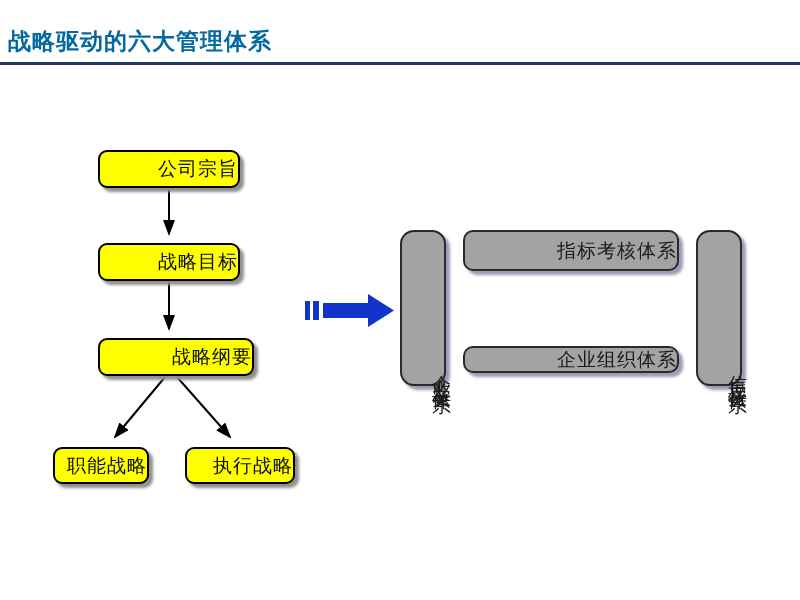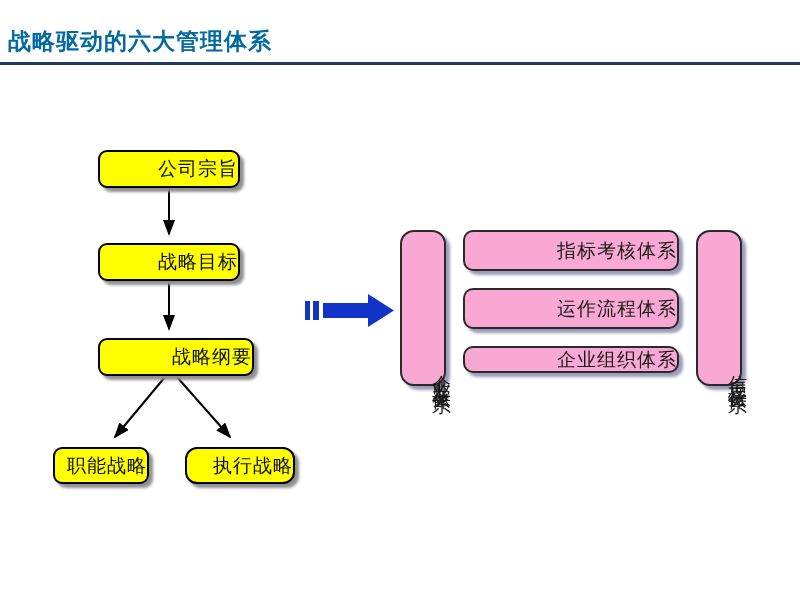--- a/index.html
+++ b/index.html
@@ -51,21 +51,21 @@
     background: var(--accent-yellow, #FFFF00);
     border: 2px solid #000000;
     border-radius: 9px;
     box-shadow: 4px 4px 3px var(--node-shadow, #909090);
     font-size: 19px;
     color: #0d0d0d;
     letter-spacing: 1px;
   }
 
   .panel {
-    background: #f9a8d4;
+    background: #a3a3a3;
     border: 2px solid #2a2a2a;
     border-radius: 10px;
     box-shadow: 4px 4px 3px var(--panel-shadow, #9C9BB8);
     font-size: 19px;
     color: #1a1a1a;
     letter-spacing: 1px;
     padding-left: 37px;
   }
 
   .panel.vertical {
@@ -73,21 +73,21 @@
     writing-mode: vertical-rl;
     text-orientation: upright;
     letter-spacing: 4px;
   }
 
   
   .n-purpose    { left: 98px;  top: 150px; width: 142px; height: 38px; }
   .n-goal       { left: 98px;  top: 243px; width: 142px; height: 38px; padding-left: 15px; }
   .n-outline    { left: 98px;  top: 338px; width: 156px; height: 38px; }
   .n-functional { left: 53px;  top: 447px; width: 96px; height: 37px; }
-  .n-execution  { left: 185px; top: 447px; width: 110px; height: 37px; border-radius: 12px; }
+  .n-execution  { left: 185px; top: 447px; width: 110px; height: 37px; }
 
   
   .p-supervision  { left: 400px; top: 230px; width: 46px;  height: 156px; }
   .p-assessment   { left: 463px; top: 230px; width: 216px; height: 41px; }
   .p-process      { left: 463px; top: 288px; width: 216px; height: 41px; }
   .p-organization { left: 463px; top: 346px; width: 216px; height: 27px; }
   .p-information  { left: 696px; top: 230px; width: 46px;  height: 156px; }
 </style>
 </head>
 <body>
@@ -137,23 +137,20 @@
   <div class="node n-execution">
     <span>执行战略</span>
   </div>
 
   <div class="panel vertical p-supervision">
     <span>企业监察体系</span>
   </div>
   <div class="panel p-assessment">
     <span>指标考核体系</span>
   </div>
-  <div class="panel p-process">
-    <span>运作流程体系</span>
-  </div>
   <div class="panel p-organization">
     <span>企业组织体系</span>
   </div>
   <div class="panel vertical p-information">
     <span>信息支持体系</span>
   </div>
 
 </div>
 
 </body></html>

